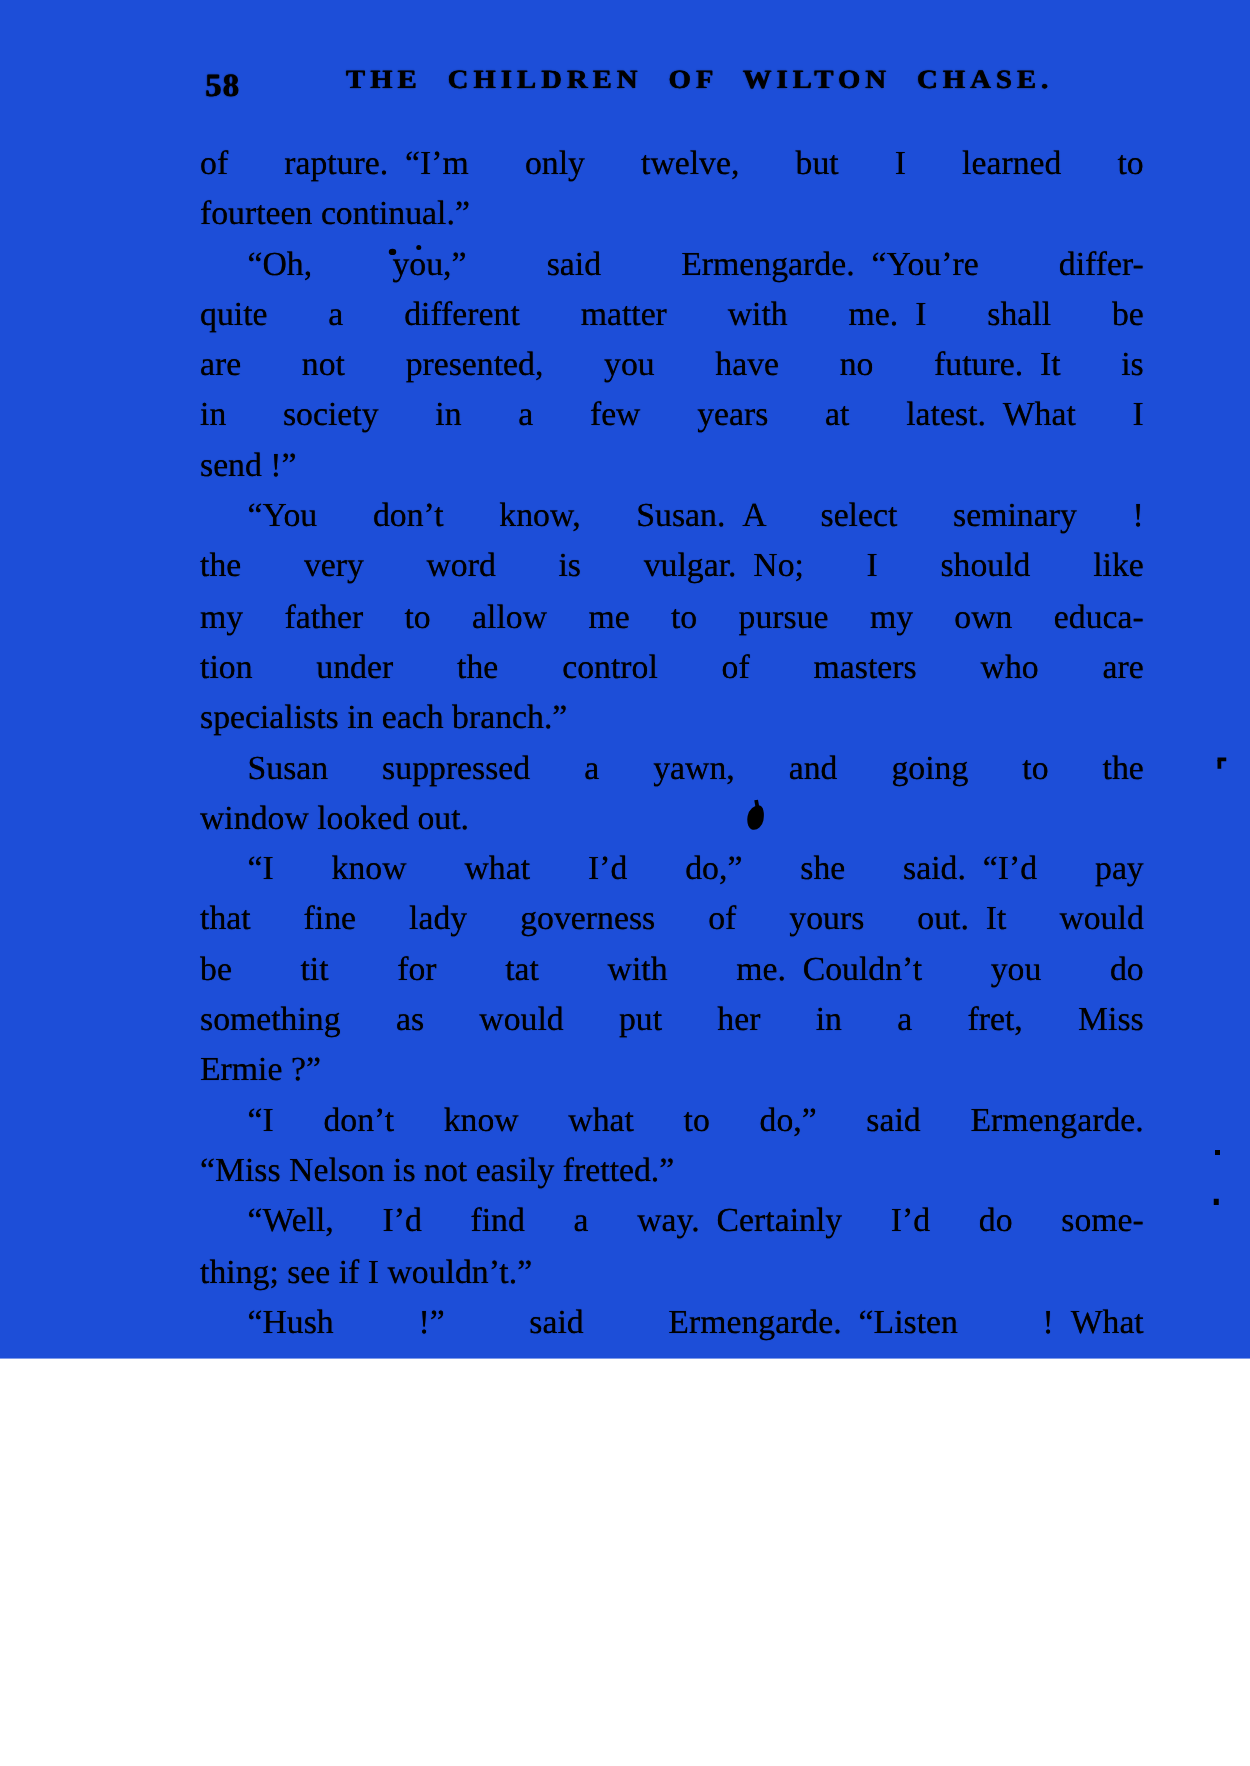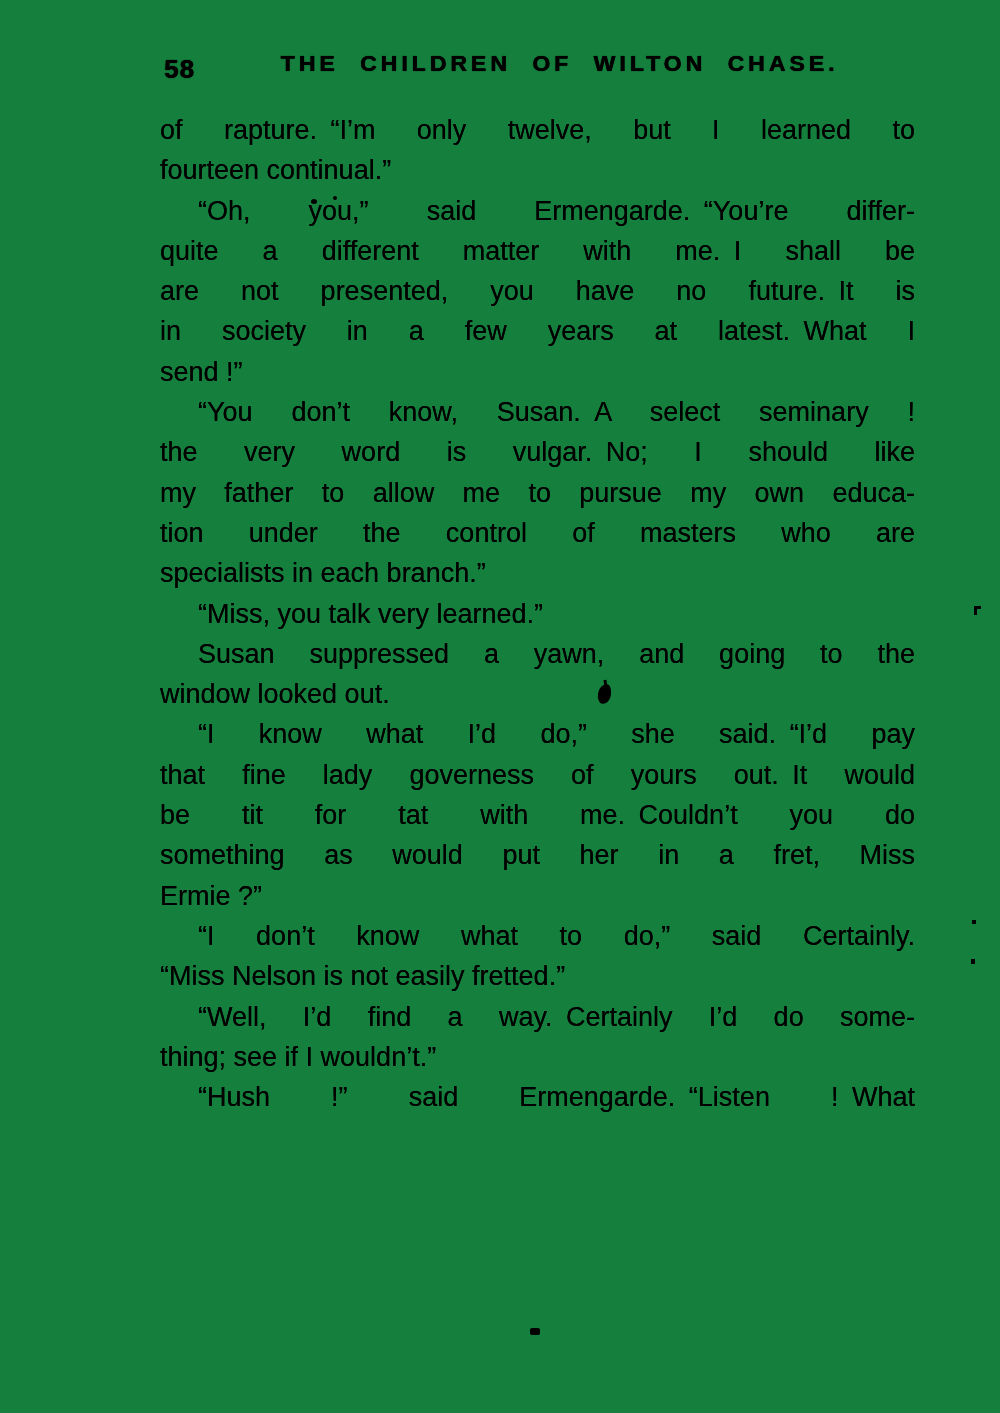--- a/index.html
+++ b/index.html
@@ -3,24 +3,24 @@
 <meta charset="utf-8">
 <style>
   html, body {
     margin: 0;
     padding: 0;
     background: #ffffff;
   }
   .page {
     position: relative;
     width: 1000px;
-    height: 1413px;
-    background: #15803d;
+    height: 1087px;
+    background: #1d4ed8;
     color: #000000;
-    font-family: Liberation Sans, sans-serif;
+    font-family: Liberation Serif, serif;
     overflow: hidden;
   }
   
   .header {
     position: absolute;
     top: 52px;
     left: 160px;
     width: 755px;
     height: 34px;
   }
@@ -121,29 +121,28 @@
       <div class="line indent">“Oh, you,” said Ermengarde. “You’re differ-</div>
       <div class="line">quite a different matter with me. I shall be</div>
       <div class="line">are not presented, you have no future. It is</div>
       <div class="line">in society in a few years at latest. What I</div>
       <div class="line line-last">send !”</div>
       <div class="line indent">“You don’t know, Susan. A select seminary !</div>
       <div class="line">the very word is vulgar. No; I should like</div>
       <div class="line">my father to allow me to pursue my own educa-</div>
       <div class="line">tion under the control of masters who are</div>
       <div class="line line-last">specialists in each branch.”</div>
-      <div class="line line-last indent">“Miss, you talk very learned.”</div>
       <div class="line indent">Susan suppressed a yawn, and going to the</div>
       <div class="line line-last">window looked out.<span class="ink-blot"></span></div>
       <div class="line indent">“I know what I’d do,” she said. “I’d pay</div>
       <div class="line">that fine lady governess of yours out. It would</div>
       <div class="line">be tit for tat with me. Couldn’t you do</div>
       <div class="line">something as would put her in a fret, Miss</div>
       <div class="line line-last">Ermie ?”</div>
-      <div class="line indent">“I don’t know what to do,” said Certainly.</div>
+      <div class="line indent">“I don’t know what to do,” said Ermengarde.</div>
       <div class="line line-last">“Miss Nelson is not easily fretted.”</div>
       <div class="line indent">“Well, I’d find a way. Certainly I’d do some-</div>
       <div class="line line-last">thing; see if I wouldn’t.”</div>
       <div class="line indent">“Hush !” said Ermengarde. “Listen ! What</div>
     </div>
 
   <div class="speck s1"></div>
   <div class="speck s1b"></div>
   <div class="speck s2"></div>
   <div class="speck s3"></div>

